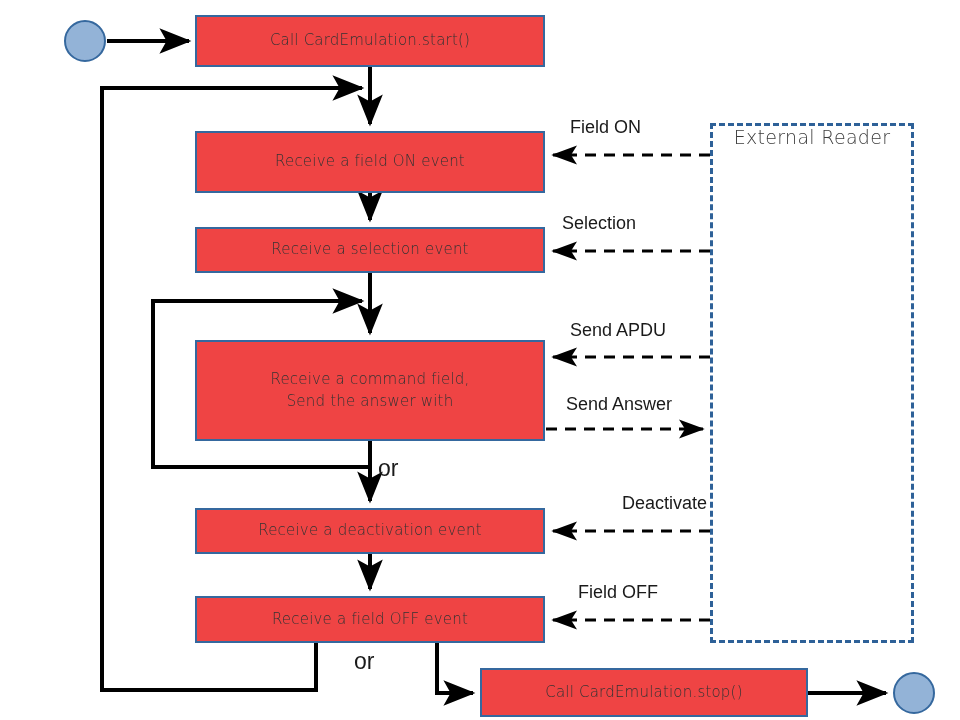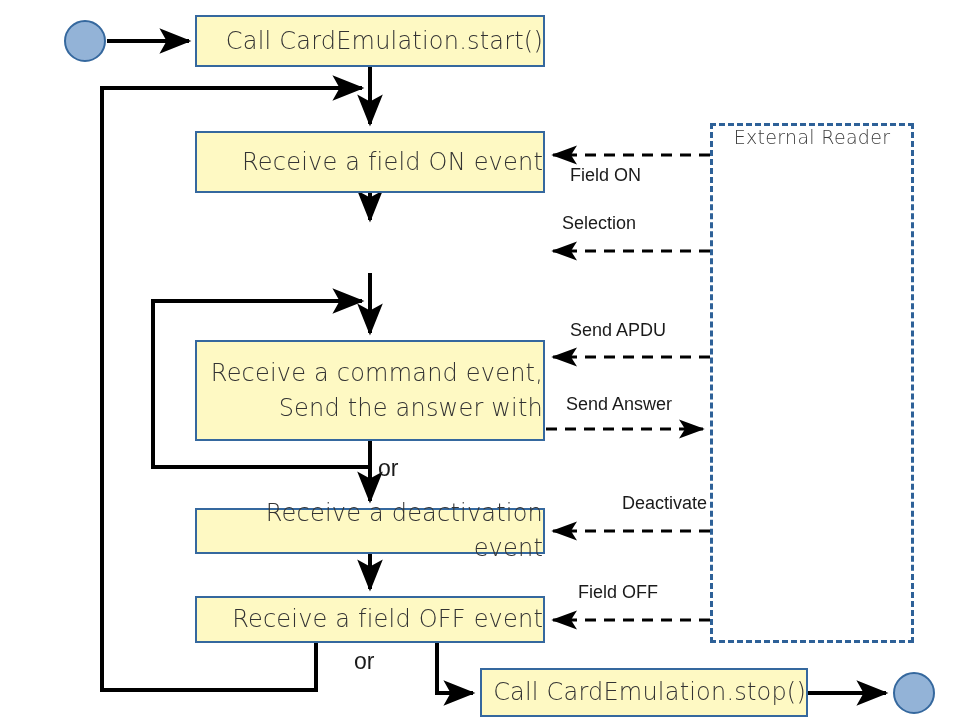--- a/index.html
+++ b/index.html
@@ -18,30 +18,30 @@
   #svg-layer {
     position: absolute;
     left: 0;
     top: 0;
     width: 960px;
     height: 720px;
   }
   .proc-box {
     position: absolute;
     box-sizing: border-box;
-    background: #fef9c3;
+    background: #ef4444;
     border: 2px solid #35689e;
     display: flex;
     align-items: center;
     justify-content: center;
-    text-align: right;
+    text-align: center;
     color: #333333;
     font-family: "DejaVu Sans", sans-serif;
     font-weight: 300;
-    font-size: 24px;
+    font-size: 15px;
     line-height: 1.45;
     letter-spacing: 0.2px;
   }
   .proc-box .lines { width: 100%; }
   .proc-box .lines span { display: block; }
   .terminator {
     position: absolute;
     box-sizing: border-box;
     width: 42px;
     height: 42px;
@@ -142,24 +142,29 @@
       <span>Call CardEmulation.start()</span>
     </div>
   </div>
 
   <div class="proc-box" style="left:195px; top:131px; width:350px; height:62px;">
     <div class="lines">
       <span>Receive a field ON event</span>
     </div>
   </div>
 
+  <div class="proc-box" style="left:195px; top:227px; width:350px; height:46px;">
+    <div class="lines">
+      <span>Receive a selection event</span>
+    </div>
+  </div>
 
   <div class="proc-box" style="left:195px; top:340px; width:350px; height:101px;">
     <div class="lines">
-      <span>Receive a command event,</span>
+      <span>Receive a command field,</span>
       <span>Send the answer with</span>
     </div>
   </div>
 
   <div class="proc-box" style="left:195px; top:596px; width:350px; height:47px;">
     <div class="lines">
       <span>Receive a field OFF event</span>
     </div>
   </div>
 
@@ -172,21 +177,21 @@
   <div class="proc-box" style="left:480px; top:668px; width:328px; height:49px;">
     <div class="lines">
       <span>Call CardEmulation.stop()</span>
     </div>
   </div>
 
   <div class="reader-box" style="left:710px; top:123px; width:204px; height:520px;">
     <span class="reader-label">External Reader</span>
   </div>
 
-  <span class="edge-label" style="left:570px; top:117px;margin-top:48px;">Field ON</span>
+  <span class="edge-label" style="left:570px; top:117px;">Field ON</span>
   <span class="edge-label" style="left:562px; top:213px;">Selection</span>
   <span class="edge-label" style="left:570px; top:320px;">Send APDU</span>
   <span class="edge-label" style="left:566px; top:394px;">Send Answer</span>
   <span class="edge-label" style="left:574px; top:493px;margin-left:48px;">Deactivate</span>
   <span class="edge-label" style="left:578px; top:582px;">Field OFF</span>
 
   <span class="or-label" style="left:378px; top:455px;">or</span>
   <span class="or-label" style="left:354px; top:648px;">or</span>
 
 </div>

